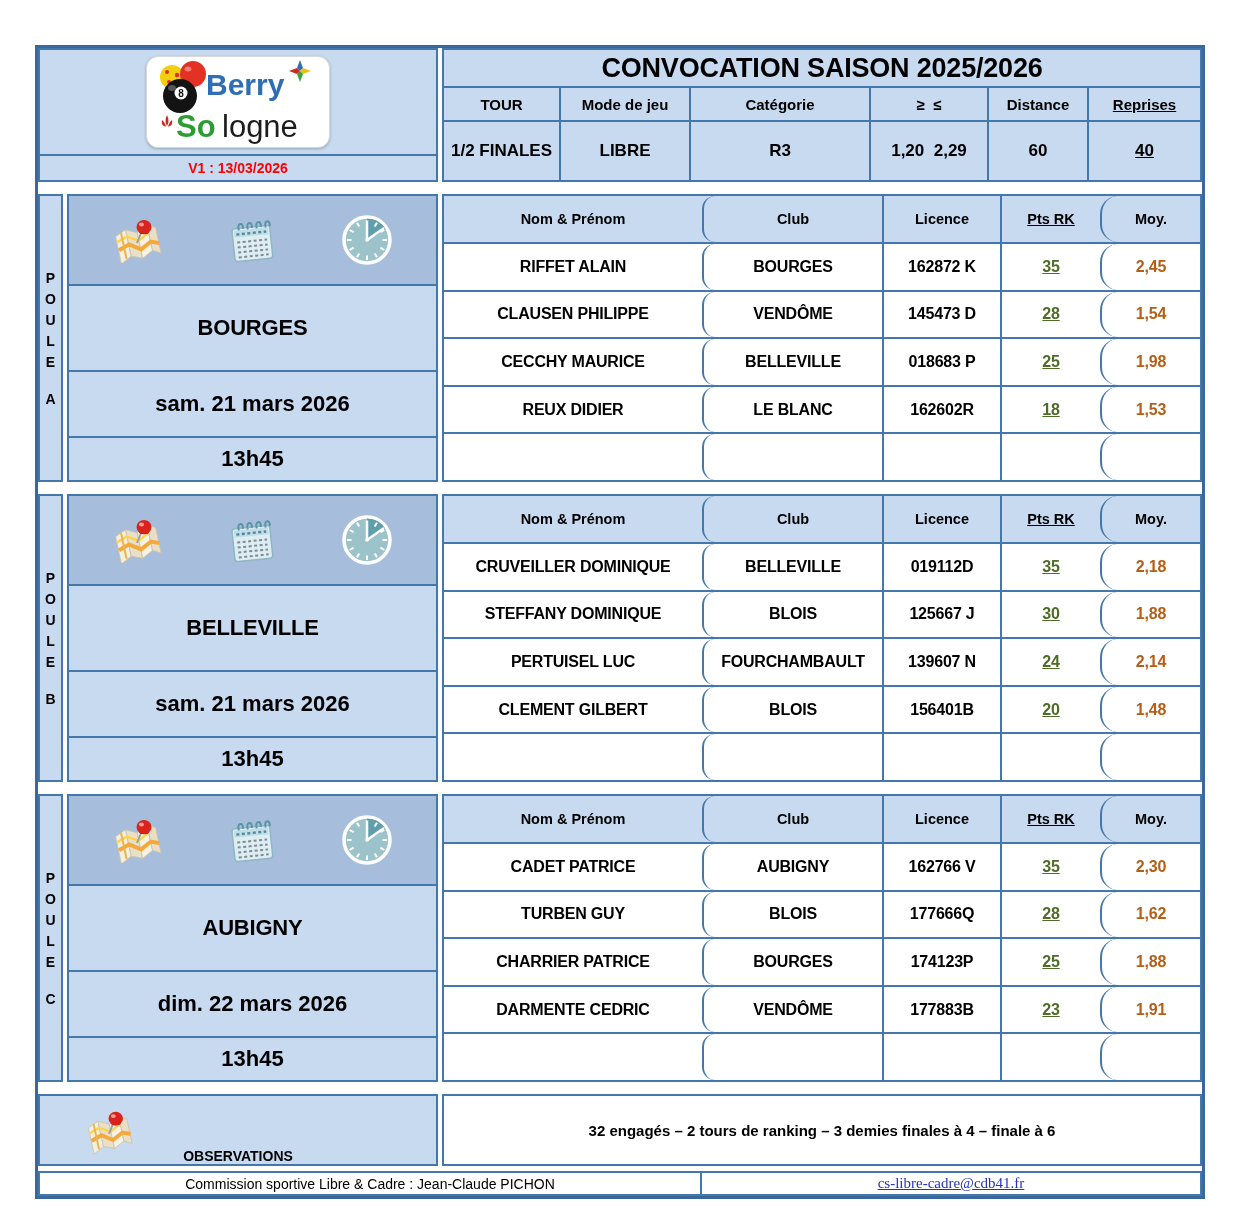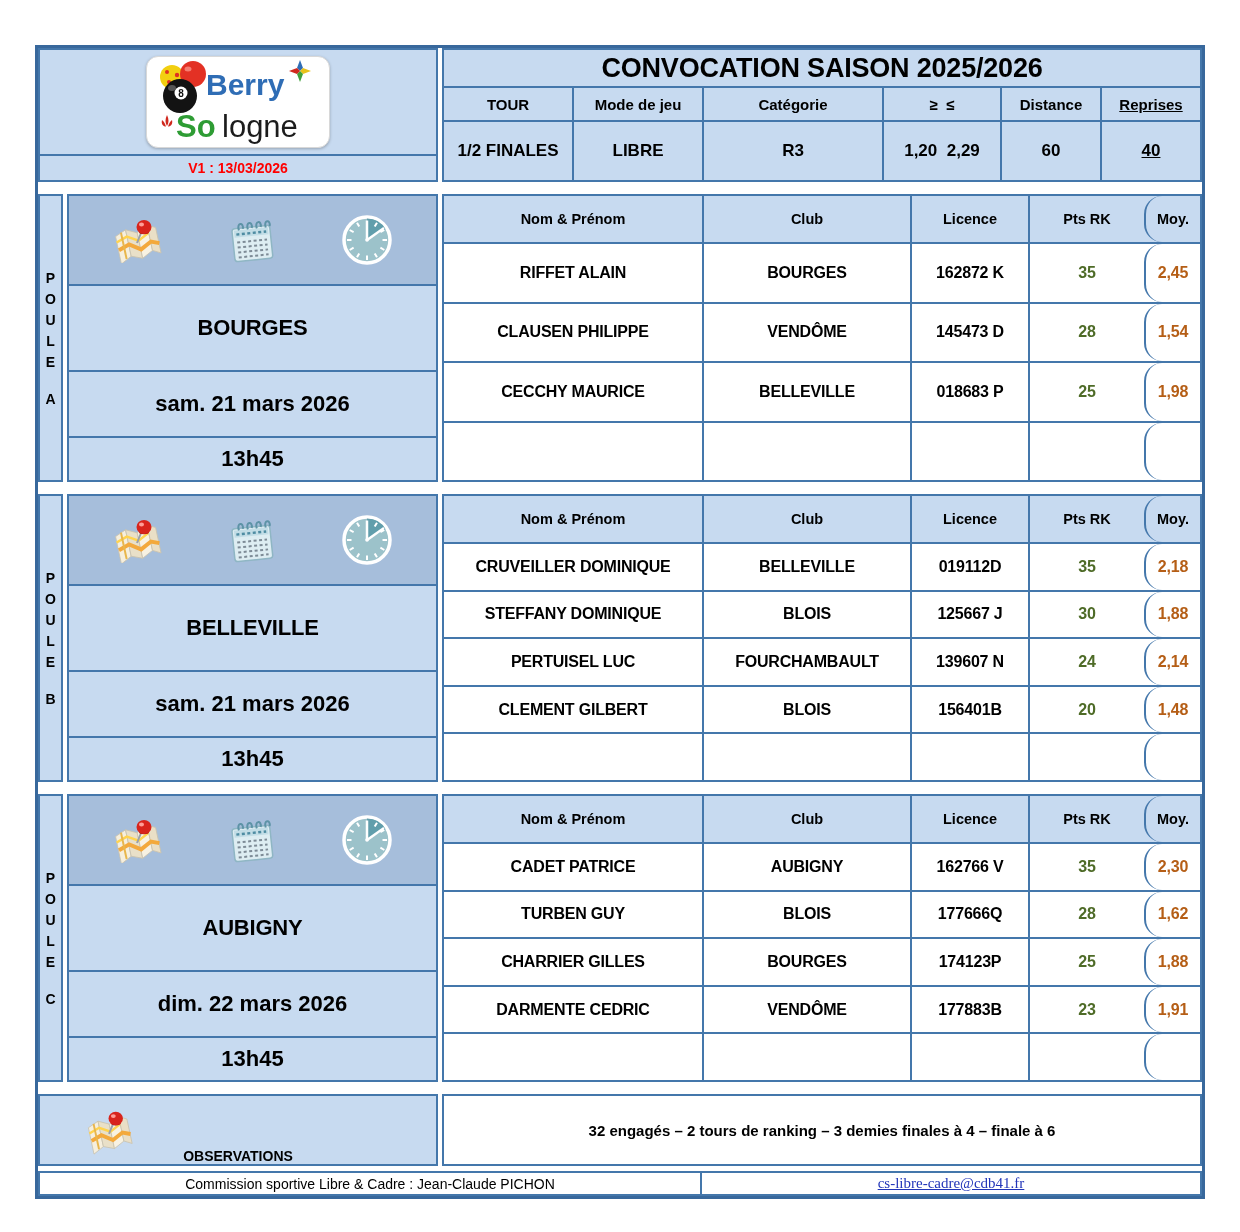--- a/index.html
+++ b/index.html
@@ -20,39 +20,39 @@
   .version-cell{height:26px;border-top:2px solid var(--bd);color:var(--red);font-weight:bold;font-size:14px;display:flex;align-items:center;justify-content:center;}
   .hgap{width:4px;background:#fff;}
   .right-tbl{flex:1;display:flex;flex-direction:column;border:2px solid var(--bd);background:var(--lb);}
   .title-row{height:36px;display:flex;align-items:center;justify-content:center;font-size:27px;font-weight:bold;letter-spacing:-0.2px;}
   .labels-row{height:34px;display:flex;border-top:2px solid var(--bd);}
   .values-row{flex:1;display:flex;border-top:2px solid var(--bd);}
   .hcell{display:flex;align-items:center;justify-content:center;font-weight:bold;white-space:pre;}
   .labels-row .hcell{font-size:15px;}
   .values-row .hcell{font-size:17px;}
   .hcell + .hcell{border-left:2px solid var(--bd);}
-  .w-tour{width:128px;} .w-mode{width:130px;} .w-cat{width:180px;}
+  .w-tour{width:115px;} .w-mode{width:130px;} .w-cat{width:180px;}
   .w-minmax{width:118px;} .w-dist{width:100px;} .w-rep{flex:1;text-decoration:underline;}
   
   .pool{display:flex;height:288px;margin-bottom:12px;background:#fff;}
   .pool-letter{width:25px;border:2px solid var(--bd);background:var(--lb);display:flex;flex-direction:column;align-items:center;justify-content:center;font-weight:bold;font-size:14px;}
   .vword{writing-mode:vertical-lr;text-orientation:upright;letter-spacing:5px;line-height:1;}
   .pool-letter .letter{margin-top:16px;}
   .pinfo{width:371px;margin-left:4px;border:2px solid var(--bd);background:var(--lb);display:flex;flex-direction:column;}
   .icon-band{height:90px;background:var(--band);border-bottom:2px solid var(--bd);display:flex;align-items:center;justify-content:space-between;padding:0 42px;}
   .club-cell{flex:1;display:flex;align-items:center;justify-content:center;font-size:22px;font-weight:bold;letter-spacing:-0.2px;}
   .date-cell{height:66px;border-top:2px solid var(--bd);display:flex;align-items:center;justify-content:center;font-size:22px;font-weight:bold;}
   .time-cell{height:44px;border-top:2px solid var(--bd);display:flex;align-items:center;justify-content:center;font-size:22px;font-weight:bold;}
   .ptable{flex:1;margin-left:4px;border:2px solid var(--bd);background:#fff;display:flex;flex-direction:column;}
   .prow{flex:1;display:flex;}
   .prow.hdr{flex:0 0 46px;background:var(--lb);}
   .prow + .prow{border-top:2px solid var(--bd);}
   .pcell{display:flex;align-items:center;justify-content:center;font-weight:bold;}
   .pcell + .pcell{border-left:2px solid var(--bd);}
-  .c-name{width:258px;} .c-club{width:208px;} .c-lic{width:118px;} .c-pts{width:116px;} .c-moy{flex:1;border-radius:18px;}
+  .c-name{width:258px;} .c-club{width:180px;border-radius:13px;} .c-lic{width:118px;} .c-pts{width:100px;text-decoration:underline;} .c-moy{flex:1;border-radius:18px;}
   .prow.hdr .pcell{font-size:14.5px;}
   .prow.data .pcell{font-size:16px;letter-spacing:-0.2px;}
   .prow.data .c-pts{color:var(--green);}
   .prow.data .c-moy{color:var(--orange);}
   
   .obs-row{display:flex;height:72px;background:#fff;}
   .obs-label-cell{width:400px;border:2px solid var(--bd);background:var(--lb);position:relative;display:flex;align-items:flex-end;justify-content:center;font-weight:bold;font-size:14px;}
   .obs-label-cell .obs-icon{position:absolute;left:44px;top:10px;}
   .obs-text-cell{flex:1;margin-left:4px;border:2px solid var(--bd);background:#fff;display:flex;align-items:center;justify-content:center;font-weight:bold;font-size:15px;}
   
@@ -217,20 +217,27 @@
             <div class="pcell c-moy">1,54</div>
           </div>
           <div class="prow data">
             <div class="pcell c-name">CECCHY MAURICE</div>
             <div class="pcell c-club">BELLEVILLE</div>
             <div class="pcell c-lic">018683 P</div>
             <div class="pcell c-pts">25</div>
             <div class="pcell c-moy">1,98</div>
           </div>
           <div class="prow data">
+            <div class="pcell c-name">REUX DIDIER</div>
+            <div class="pcell c-club">LE BLANC</div>
+            <div class="pcell c-lic">162602R</div>
+            <div class="pcell c-pts">18</div>
+            <div class="pcell c-moy">1,53</div>
+          </div>
+          <div class="prow data">
             <div class="pcell c-name"></div>
             <div class="pcell c-club"></div>
             <div class="pcell c-lic"></div>
             <div class="pcell c-pts"></div>
             <div class="pcell c-moy"></div>
           </div>
         </div>
   </section>
 
   <section class="pool">
@@ -439,21 +446,21 @@
             <div class="pcell c-moy">2,30</div>
           </div>
           <div class="prow data">
             <div class="pcell c-name">TURBEN GUY</div>
             <div class="pcell c-club">BLOIS</div>
             <div class="pcell c-lic">177666Q</div>
             <div class="pcell c-pts">28</div>
             <div class="pcell c-moy">1,62</div>
           </div>
           <div class="prow data">
-            <div class="pcell c-name">CHARRIER GILLES</div>
+            <div class="pcell c-name">CHARRIER PATRICE</div>
             <div class="pcell c-club">BOURGES</div>
             <div class="pcell c-lic">174123P</div>
             <div class="pcell c-pts">25</div>
             <div class="pcell c-moy">1,88</div>
           </div>
           <div class="prow data">
             <div class="pcell c-name">DARMENTE CEDRIC</div>
             <div class="pcell c-club">VENDÔME</div>
             <div class="pcell c-lic">177883B</div>
             <div class="pcell c-pts">23</div>

